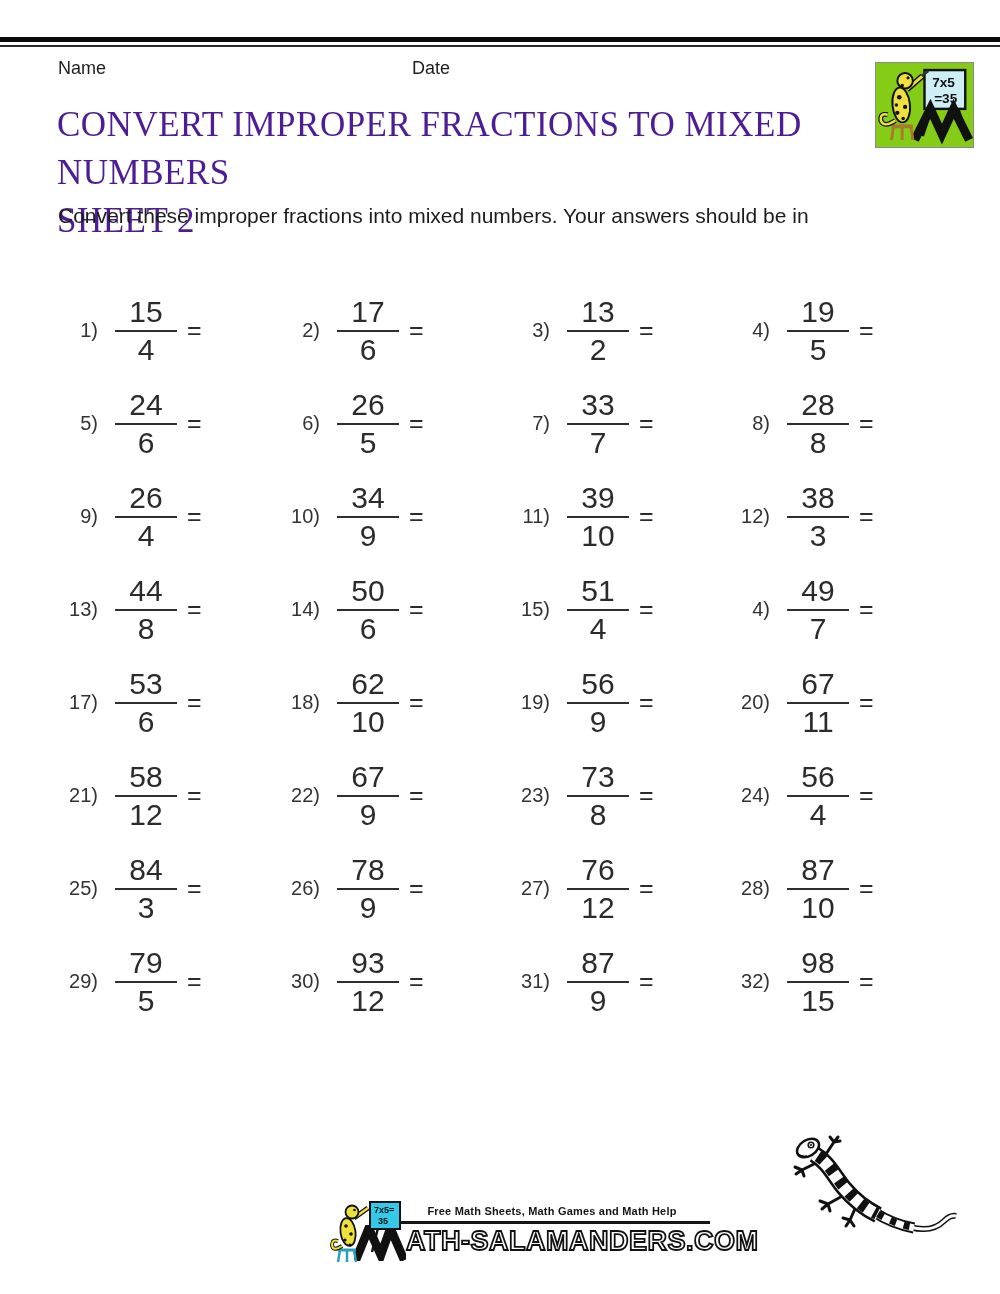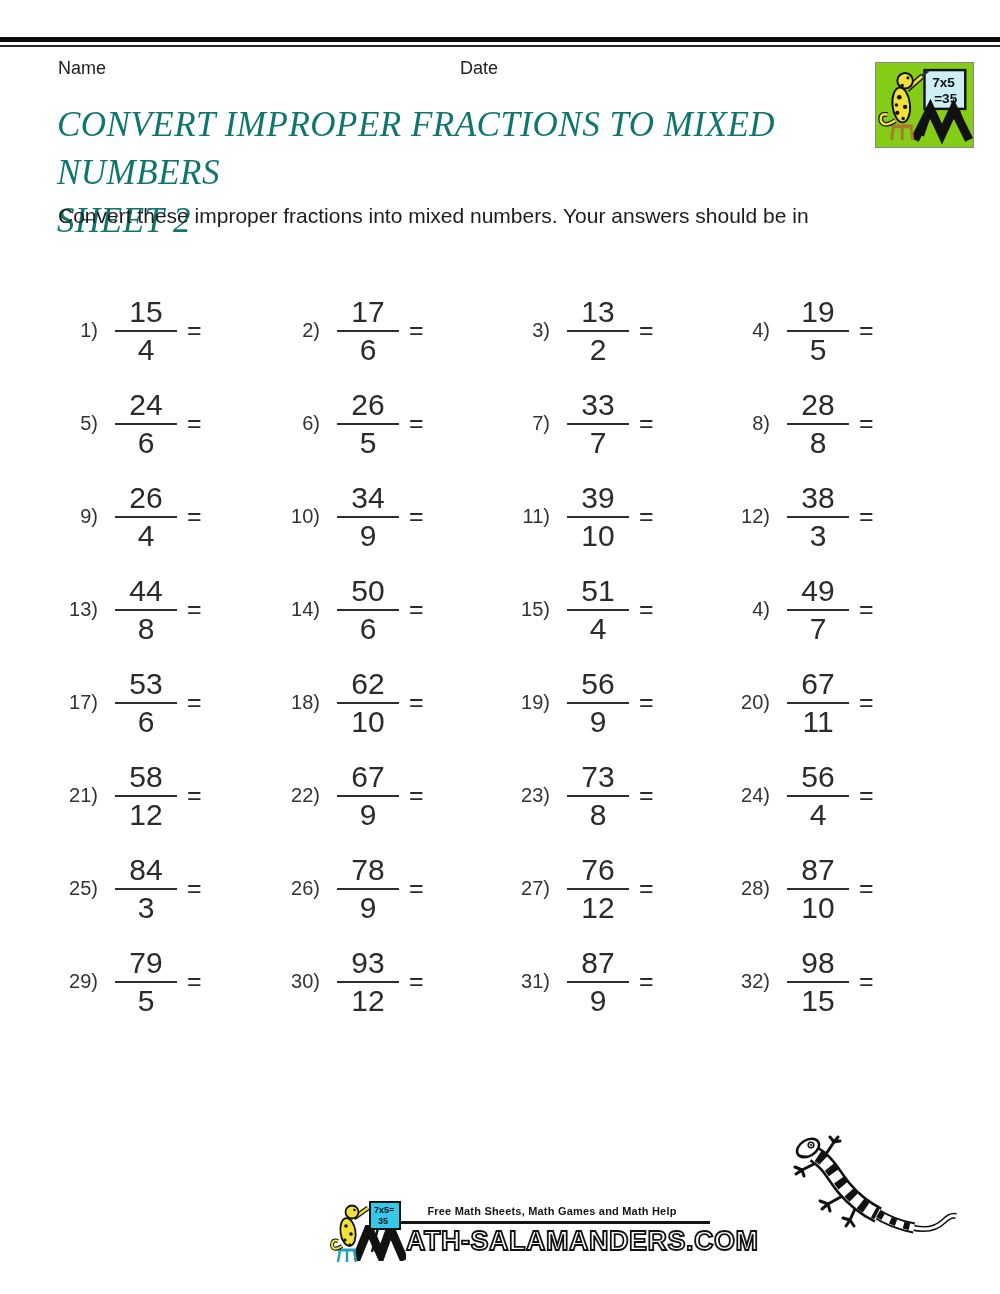--- a/index.html
+++ b/index.html
@@ -5,21 +5,21 @@
   html,body{margin:0;padding:0;background:#fff;}
   .page{
     position:relative;width:1000px;height:1294px;background:#ffffff;
     font-family:"Liberation Sans",sans-serif;color:#222;overflow:hidden;
   }
   
   .rule-thick{position:absolute;top:37px;left:0;width:1000px;height:5px;background:#0b0b0b;}
   .rule-thin{position:absolute;top:45px;left:0;width:1000px;height:2px;background:#2a2a2a;}
 
   .name-label{position:absolute;left:58px;top:58px;font-size:18px;color:#1e1e1e;}
-  .date-label{position:absolute;left:412px;top:58px;font-size:18px;color:#1e1e1e;margin-left:48px;}
+  .date-label{position:absolute;left:412px;top:58px;font-size:18px;color:#1e1e1e;}
 
   .header-logo{
     position:absolute;left:859px;top:62px;width:99px;height:86px;
     border:1px solid #8a8a8a;background:#84cc16;box-sizing:border-box;margin-left:16px;
   }
   .header-logo svg{display:block;width:100%;height:100%;}
 
   .title{
     position:absolute;left:57px;top:101px;width:800px;
     font-family:"Liberation Serif",serif;font-weight:normal;
@@ -102,21 +102,21 @@
 
       <circle cx="24" cy="34" r="2.4" fill="#111"></circle>
       <circle cx="30" cy="44" r="2.2" fill="#111"></circle>
       <circle cx="22" cy="50" r="2.2" fill="#111"></circle>
       <circle cx="28" cy="56" r="1.8" fill="#111"></circle>
       <circle cx="27" cy="22" r="1.8" fill="#111"></circle>
       <circle cx="21" cy="42" r="1.8" fill="#111"></circle>
     </svg>
   </div>
 
-  <h1 class="title" style="color: #0f766e; font-style: italic;">
+  <h1 class="title" style="color: #4c1d95;">
     <div>CONVERT IMPROPER FRACTIONS TO MIXED NUMBERS</div>
     <div>SHEET 2</div>
   </h1>
 
   <div class="instructions">
     <div>Convert these improper fractions into mixed numbers. Your answers should be in</div>
   </div>
 
   <div class="problems" id="problems-grid">
     <div class="problem">

